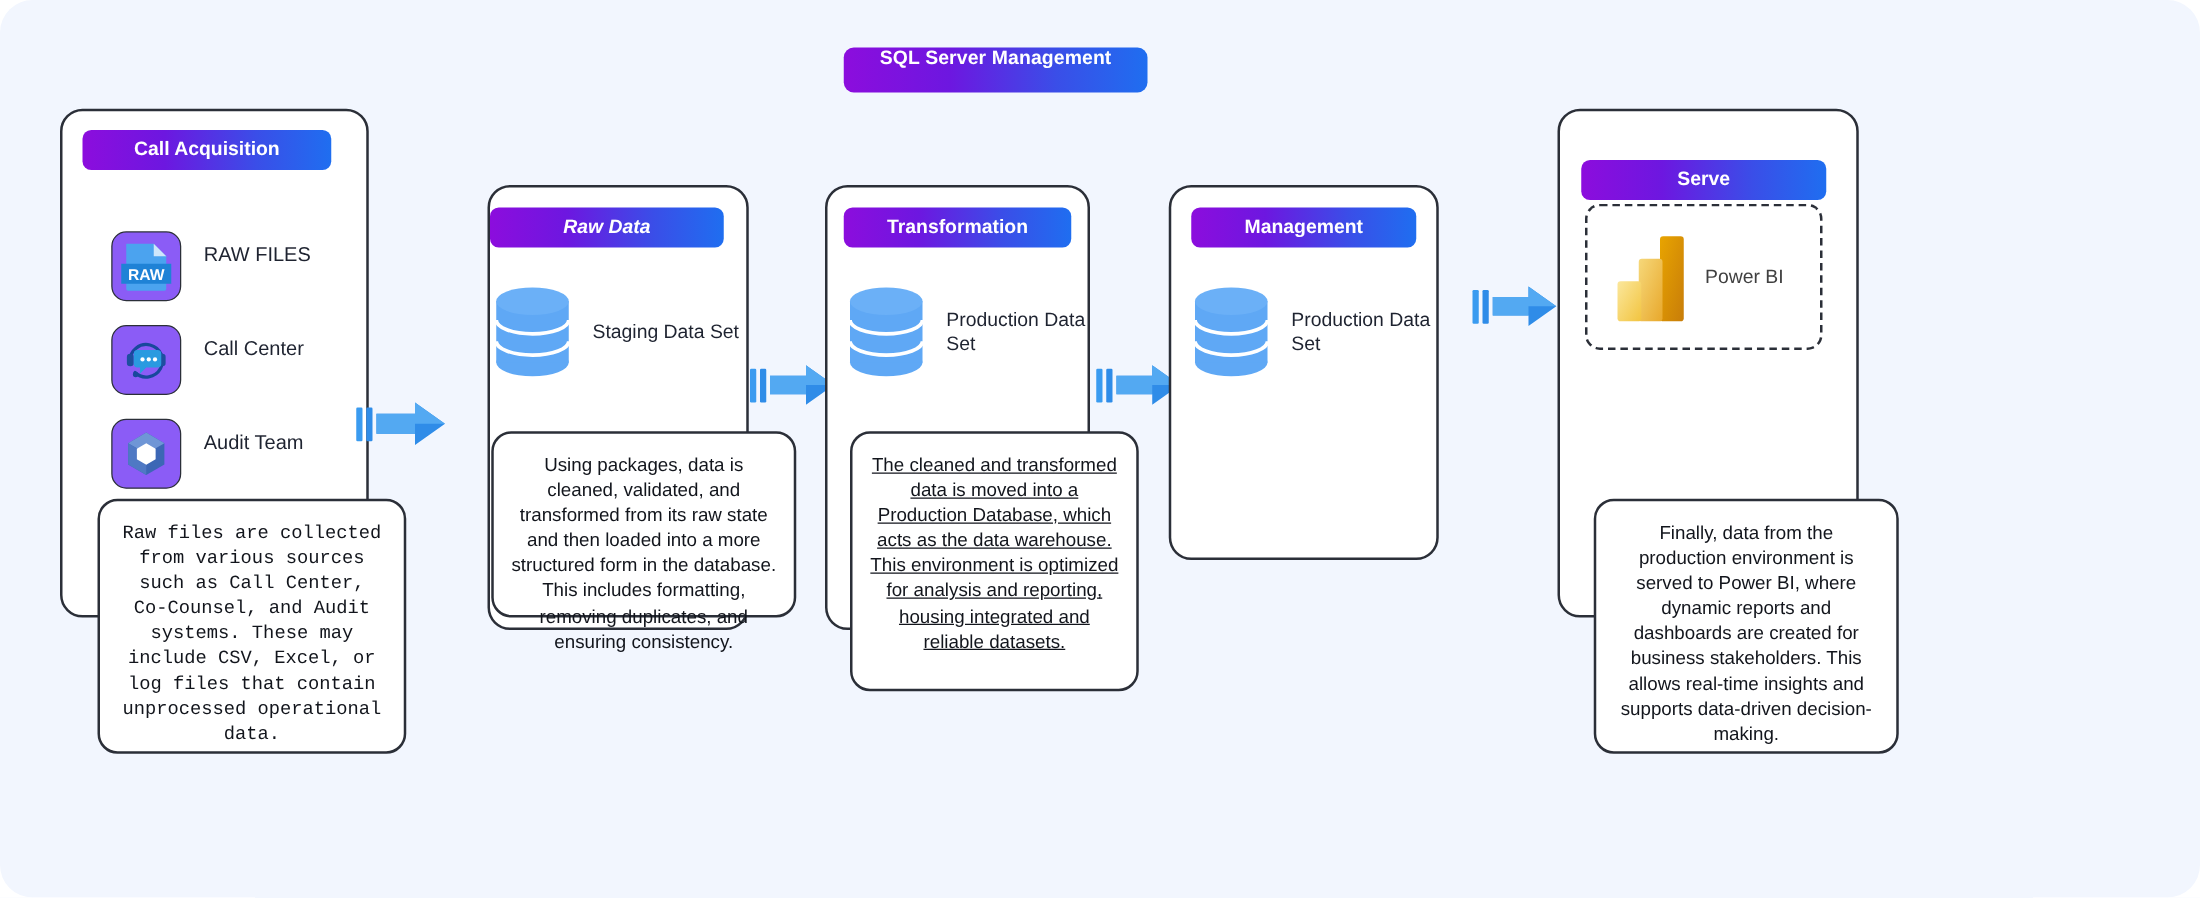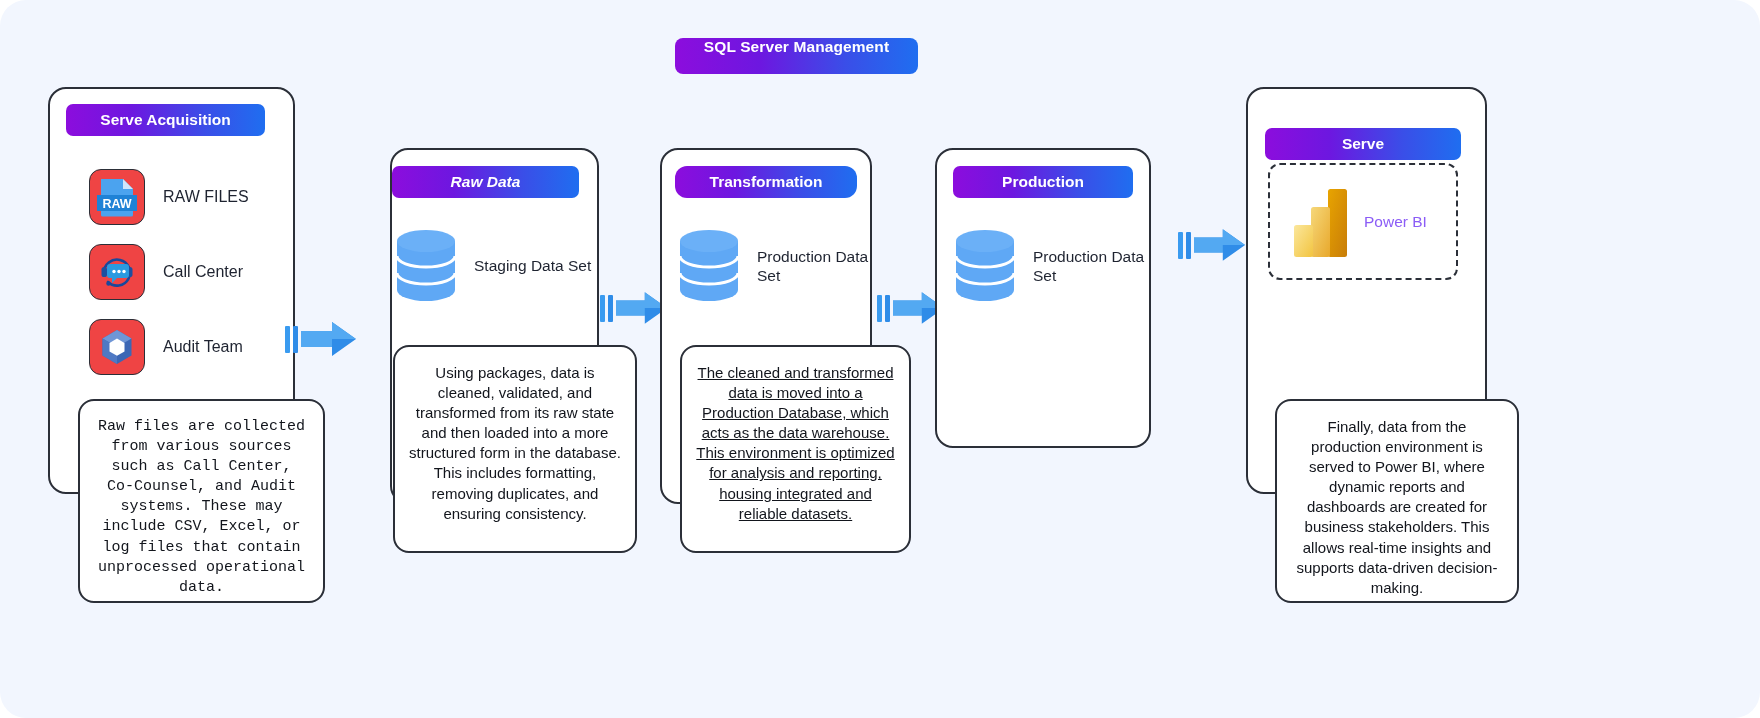--- a/index.html
+++ b/index.html
@@ -66,28 +66,29 @@
   .src-row {
     position: absolute;
     display: flex;
     align-items: center;
     gap: 18px;
   }
   .src-icon-box {
     width: 56px;
     height: 56px;
     border-radius: 12px;
-    background: #ef4444;
+    background: #8b5cf6;
     border: 1.6px solid #2b2f38;
     box-sizing: border-box;
     display: flex;
     align-items: center;
     justify-content: center;
     overflow: hidden;
     flex: none;
+    margin-top: 16px;
   }
   .src-icon-box.nofill { border: 1.6px solid #2b2f38; }
   .src-label {
     font-size: 16px;
     color: #1e2330;
     white-space: nowrap;
   }
 
   
   .ds-row {
@@ -143,36 +144,36 @@
     border: 2px dashed #2b2f38;
     border-radius: 12px;
     box-sizing: border-box;
     display: flex;
     align-items: center;
     gap: 14px;
     padding-left: 22px;
   }
   .pbi-label {
     font-size: 15.5px;
-    color: #8b5cf6;
+    color: #404040;
   }
 </style>
 </head>
 <body>
 
 <div id="canvas">
 
   <div class="top-pill">
     <span>SQL Server Management</span>
   </div>
 
   <div class="stage-card" style="left:48px; top:87px; width:247px; height:407px;"></div>
 
   <div class="stage-header" style="left:66px; top:104px; width:199px;">
-    <span>Serve Acquisition</span>
+    <span>Call Acquisition</span>
   </div>
 
   <div class="src-row" style="left:89px; top:169px;">
     <div class="src-icon-box">
       <svg width="42" height="42" viewBox="0 0 42 42">
         <path d="M5 3 h22 l10 10 v26 a1.5 1.5 0 0 1 -1.5 1.5 h-29 A1.5 1.5 0 0 1 5 39 Z" fill="#4ba3ef"></path>
         <path d="M27 3 l10 10 h-10 Z" fill="#cfe6fb"></path>
         <rect x="1" y="19" width="40" height="16" fill="#1f82d6"></rect>
         <text x="21" y="32" font-family="'Liberation Sans', sans-serif" font-size="12.5" font-weight="bold" fill="#ffffff" text-anchor="middle">RAW</text>
       </svg>
@@ -233,36 +234,36 @@
       <rect x="3" y="45" width="58" height="17" fill="#5fa8f5"></rect>
       <ellipse cx="32" cy="45" rx="29" ry="11" fill="#5fa8f5" stroke="#ffffff" stroke-width="3"></ellipse>
       <rect x="3" y="28" width="58" height="17" fill="#5fa8f5"></rect>
       <ellipse cx="32" cy="28" rx="29" ry="11" fill="#5fa8f5" stroke="#ffffff" stroke-width="3"></ellipse>
       <rect x="3" y="13" width="58" height="15" fill="#5fa8f5"></rect>
       <ellipse cx="32" cy="13" rx="29" ry="11" fill="#6bb0f7"></ellipse>
     </svg>
     <span class="ds-label">Staging Data Set</span>
   </div>
 
-  <div class="note" style="left:393px; top:345px; width:244px; height:208px;">
+  <div class="note" style="left:393px; top:345px; width:244px; height:149px;">
     <span>Using packages, data is cleaned, validated, and transformed from its raw state and then loaded into a more structured form in the database. This includes formatting, removing duplicates, and ensuring consistency.</span>
   </div>
 
   <div class="arrow" style="left:600px; top:289px;">
     <div class="bar"></div>
     <div class="bar b2"></div>
     <svg width="52" height="38" viewBox="0 0 56 38">
       <path d="M0 11 h31 V2 l24 17 -24 17 v-9 H0 Z" fill="#2f8ce8"></path>
       <path d="M0 11 h31 V2 l24 17 H31 v8 H0 Z" fill="#53a9f2"></path>
     </svg>
   </div>
 
   <div class="stage-card" style="left:660px; top:148px; width:212px; height:356px;"></div>
 
-  <div class="stage-header" style="left:675px; top:166px; width:182px;border-radius:12px;">
+  <div class="stage-header" style="left:675px; top:166px; width:182px;">
     <span>Transformation</span>
   </div>
 
   <div class="ds-row" style="left:677px; top:228px;">
     <svg width="64" height="76" viewBox="0 0 64 76">
       <ellipse cx="32" cy="62" rx="29" ry="11" fill="#5fa8f5"></ellipse>
       <rect x="3" y="45" width="58" height="17" fill="#5fa8f5"></rect>
       <ellipse cx="32" cy="45" rx="29" ry="11" fill="#5fa8f5" stroke="#ffffff" stroke-width="3"></ellipse>
       <rect x="3" y="28" width="58" height="17" fill="#5fa8f5"></rect>
       <ellipse cx="32" cy="28" rx="29" ry="11" fill="#5fa8f5" stroke="#ffffff" stroke-width="3"></ellipse>
@@ -281,21 +282,21 @@
     <div class="bar b2"></div>
     <svg width="52" height="38" viewBox="0 0 56 38">
       <path d="M0 11 h31 V2 l24 17 -24 17 v-9 H0 Z" fill="#2f8ce8"></path>
       <path d="M0 11 h31 V2 l24 17 H31 v8 H0 Z" fill="#53a9f2"></path>
     </svg>
   </div>
 
   <div class="stage-card" style="left:935px; top:148px; width:216px; height:300px;"></div>
 
   <div class="stage-header" style="left:953px; top:166px; width:180px;">
-    <span>Production</span>
+    <span>Management</span>
   </div>
 
   <div class="ds-row" style="left:953px; top:228px;">
     <svg width="64" height="76" viewBox="0 0 64 76">
       <ellipse cx="32" cy="62" rx="29" ry="11" fill="#5fa8f5"></ellipse>
       <rect x="3" y="45" width="58" height="17" fill="#5fa8f5"></rect>
       <ellipse cx="32" cy="45" rx="29" ry="11" fill="#5fa8f5" stroke="#ffffff" stroke-width="3"></ellipse>
       <rect x="3" y="28" width="58" height="17" fill="#5fa8f5"></rect>
       <ellipse cx="32" cy="28" rx="29" ry="11" fill="#5fa8f5" stroke="#ffffff" stroke-width="3"></ellipse>
       <rect x="3" y="13" width="58" height="15" fill="#5fa8f5"></rect>

